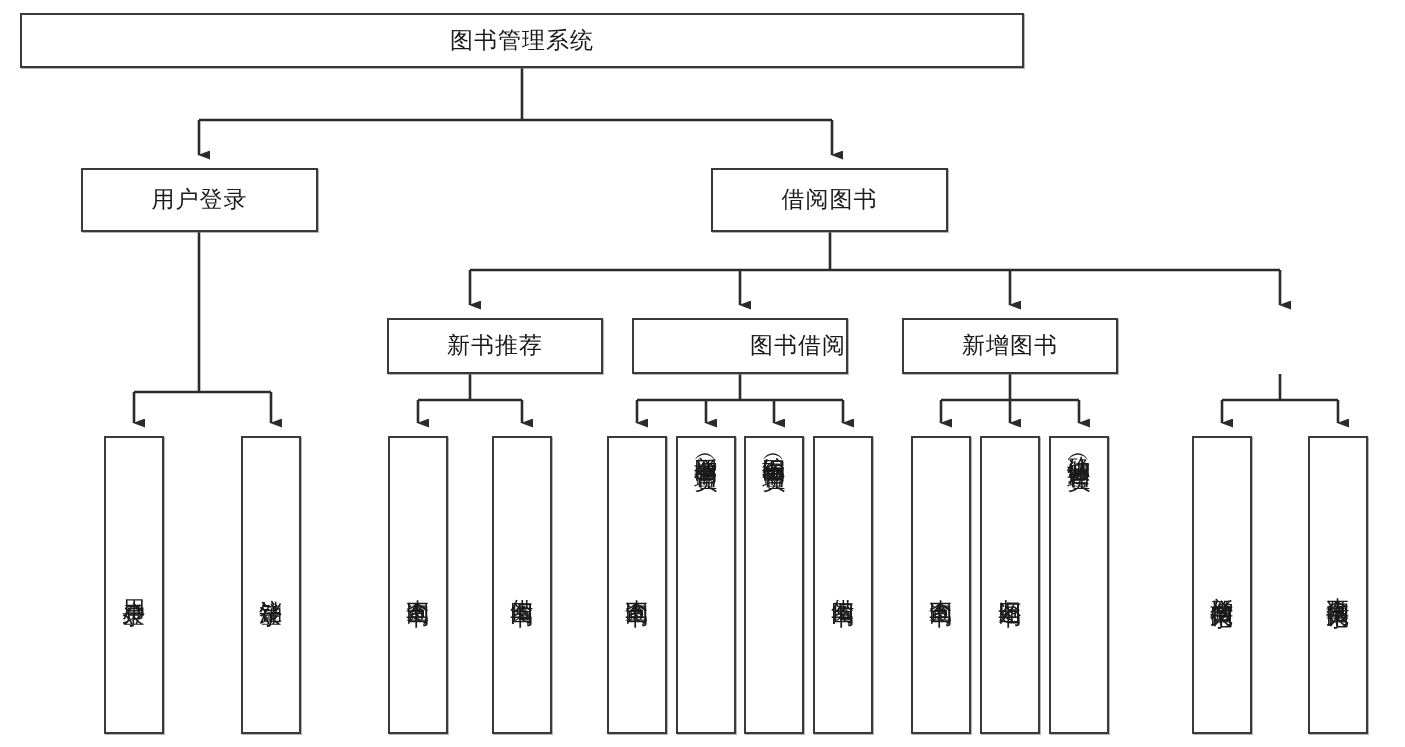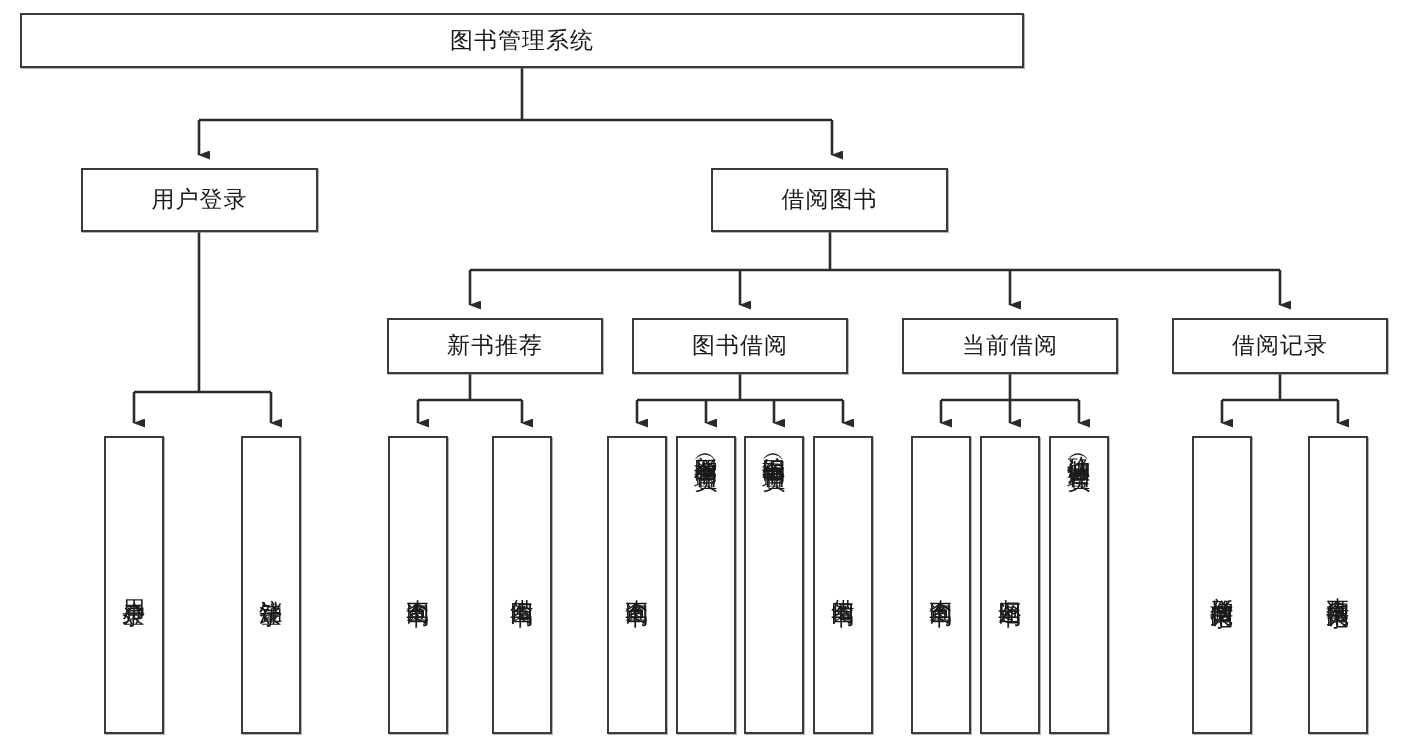--- a/index.html
+++ b/index.html
@@ -131,28 +131,25 @@
   <div class="node" style="left:81px; top:168px; width:237px; height:64px;">
     <span class="label">用户登录</span>
   </div>
   <div class="node" style="left:711px; top:168px; width:237px; height:64px;">
     <span class="label">借阅图书</span>
   </div>
 
   <div class="node" style="left:362px; top:318px; width:216px; height:56px;margin-left:25px;">
     <span class="label">新书推荐</span>
   </div>
-  <div class="node" style="left:632px; top:318px; width:216px; height:56px;">
+  <div class="node" style="left:632px; top:318px; width:216px; height:56px;justify-content:flex-end;">
     <span class="label">图书借阅</span>
   </div>
   <div class="node" style="left:902px; top:318px; width:216px; height:56px;">
-    <span class="label">当前借阅</span>
-  </div>
-  <div class="node" style="left:1172px; top:318px; width:216px; height:56px;">
-    <span class="label">借阅记录</span>
+    <span class="label">新增图书</span>
   </div>
 
   <div class="node vert center-v" style="left:104px; top:436px; width:60px; height:298px;">
     <span class="label">用户登录</span>
   </div>
   <div class="node vert center-v" style="left:241px; top:436px; width:60px; height:298px;">
     <span class="label">注销登录</span>
   </div>
 
   <div class="node vert center-v" style="left:388px; top:436px; width:60px; height:298px;">

